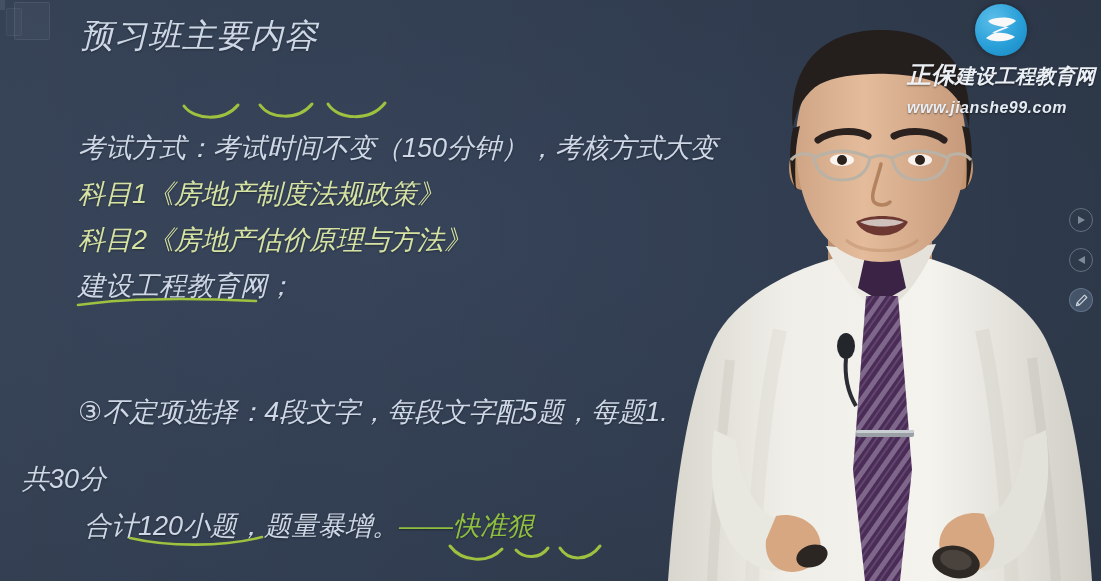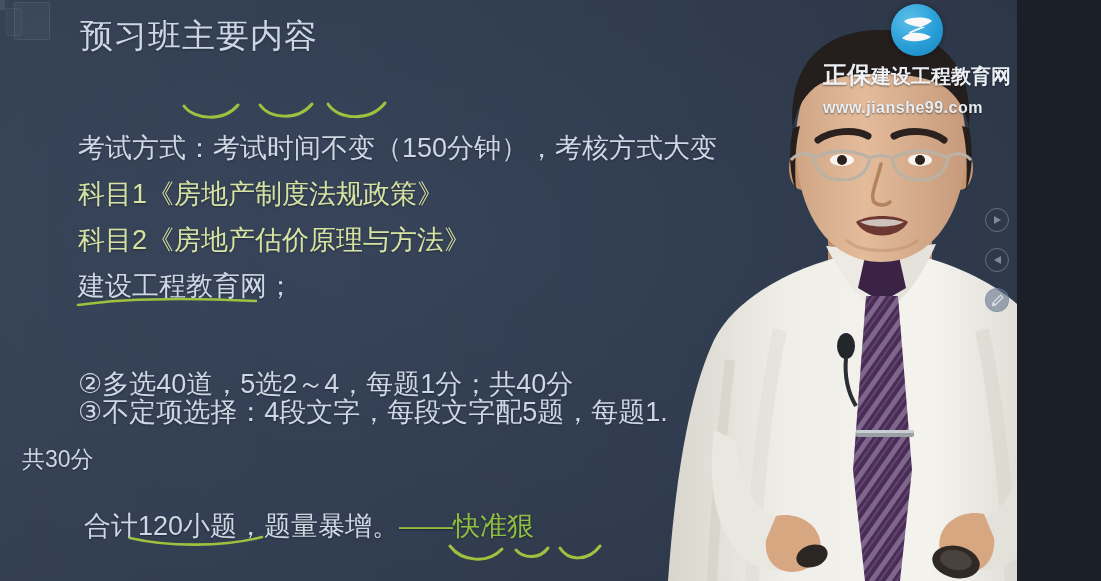--- a/index.html
+++ b/index.html
@@ -5,24 +5,25 @@
   html, body {
     margin: 0;
     padding: 0;
     background: #1a1f28;
   }
   body {
     font-family: "Liberation Sans", "DejaVu Sans", sans-serif;
   }
   #stage {
     position: relative;
-    width: 1017px;
+    width: 1101px;
     height: 581px;
     overflow: hidden;
     background: #000000;
+    font-style: italic;
   }
   
   #slide-bg {
     position: absolute;
     inset: 0;
     background:
       radial-gradient(ellipse 120% 100% at 38% 40%, #37445a 0%, #323e51 55%, #2c374a 100%);
   }
   #slide-bg::after{
     content:"";
@@ -77,21 +78,21 @@
     text-shadow: 0 1px 2px rgba(0,0,0,0.35);
   }
   .l-sub   { left: 86px;  top: 80px;  font-size: 28px; }
   .l-exam  { left: 78px;  top: 130px; font-size: 27px; }
   .l-sub1  { left: 78px;  top: 176px; font-size: 27px; color: #d7e3a2; }
   .l-sub2  { left: 78px;  top: 222px; font-size: 27px; color: #d7e3a2; }
   .l-mode  { left: 78px;  top: 268px; font-size: 27px; }
   .l-b1    { left: 78px;  top: 318px; font-size: 27px; }
   .l-b2    { left: 78px;  top: 366px; font-size: 27px; }
   .l-b3    { left: 78px;  top: 394px; font-size: 27px; }
-  .l-cont  { left: 22px;  top: 444px; font-size: 23px; }
+  .l-cont  { left: 22px;  top: 461px; font-size: 27px; }
   .l-total { left: 84px;  top: 508px; font-size: 27px; }
   .accent-green { color: #8fbf3f; }
 
   
   .annot {
     position: absolute;
     pointer-events: none;
     overflow: visible;
   }
   .annot path, .annot line {
@@ -188,21 +189,20 @@
   <div class="edge-tick"></div>
   <div class="corner-artifact two"></div>
   <div class="corner-artifact"></div>
 
   <div class="slide-title">预习班主要内容</div>
 
   <div class="line l-exam">考试方式：考试时间不变（150分钟），考核方式大变</div>
   <div class="line l-sub1">科目1《房地产制度法规政策》</div>
   <div class="line l-sub2">科目2《房地产估价原理与方法》</div>
   <div class="line l-mode">建设工程教育网；</div>
-  <div class="line l-b2">②多选40道，5选2～4，每题1分；共40分</div>
   <div class="line l-b3">③不定项选择：4段文字，每段文字配5题，每题1.</div>
   <div class="line l-cont">共30分</div>
   <div class="line l-total"><span>合计120小题，题量暴增。</span><span class="accent-green">——</span><span class="accent-green">快准狠</span></div>
 
   <svg class="annot" style="left:180px; top:100px;" width="240" height="28" viewBox="0 0 240 28">
     <path d="M4 6 C 14 20, 44 22, 58 5"></path>
     <path d="M80 5 C 90 19, 118 21, 132 4"></path>
     <path d="M148 4 C 158 20, 190 22, 205 3"></path>
   </svg>
 

